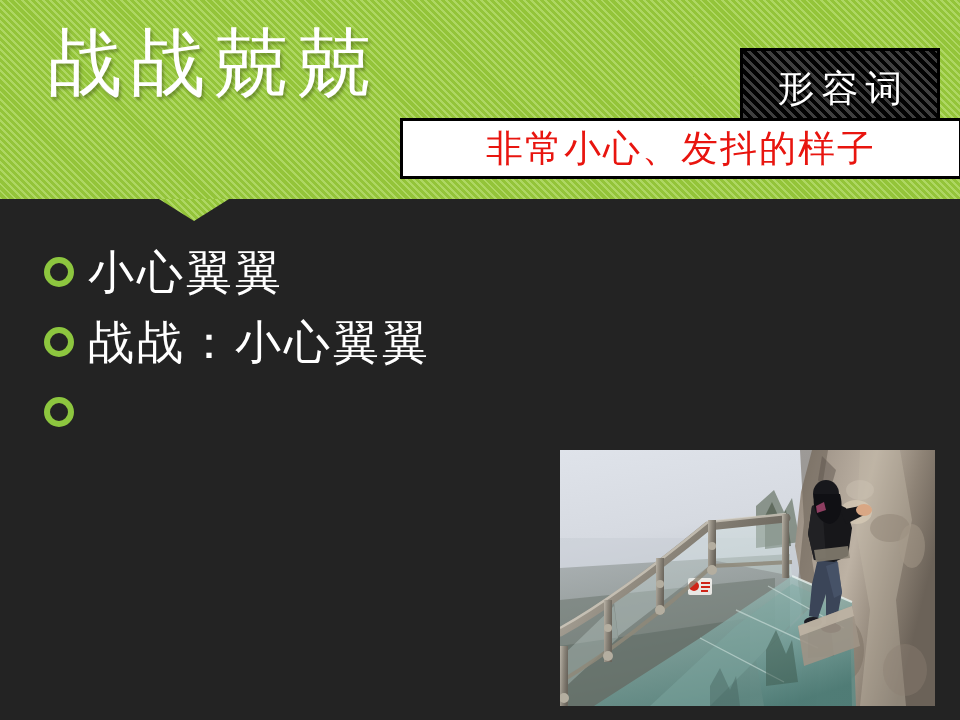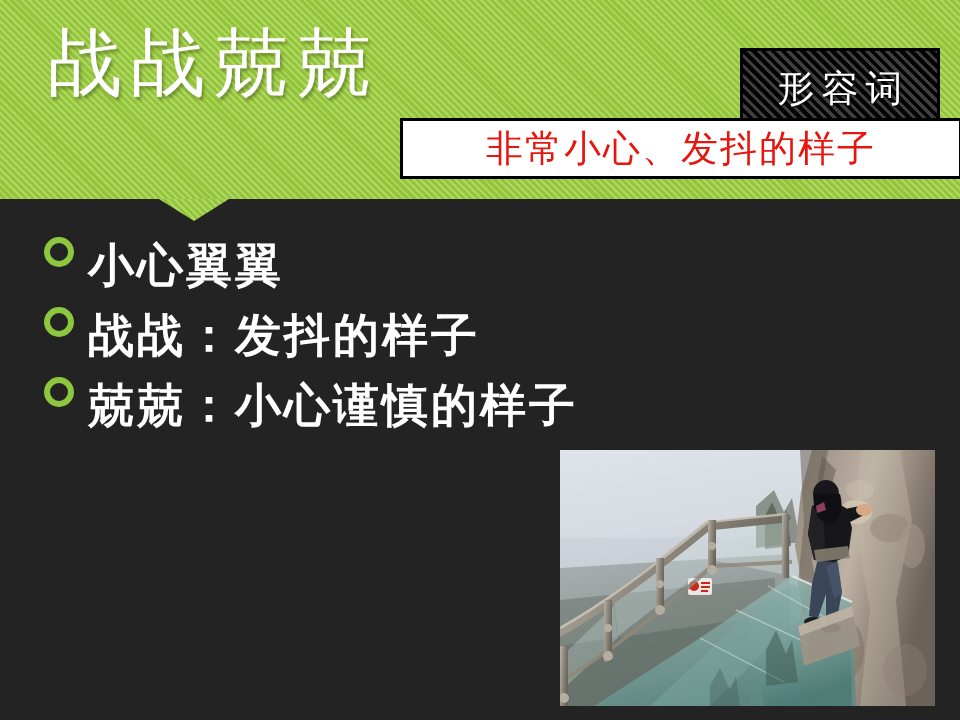--- a/index.html
+++ b/index.html
@@ -132,23 +132,22 @@
 
   
   #bullet-list {
     position: absolute;
     left: 30px;
     top: 237px;
     width: 700px;
   }
   .bullet-row {
     display: flex;
-    align-items: flex-start;
+    align-items: center;
     height: 70px;
-    font-weight: bold;
   }
   .bullet-marker {
     flex: 0 0 auto;
     width: 30px;
     height: 30px;
     box-sizing: border-box;
     border: 6px solid #8DC63F;
     border-radius: 50%;
     margin-right: 14px;
     margin-left: 14px;
@@ -195,26 +194,25 @@
 
   <div id="bullet-list">
 
     <div class="bullet-row">
       <span class="bullet-marker"></span>
       <span class="bullet-text">小心翼翼</span>
     </div>
 
     <div class="bullet-row">
       <span class="bullet-marker"></span>
-      <span class="bullet-text">战战：发抖的样子</span>
+      <span class="bullet-text">战战：小心翼翼</span>
     </div>
 
     <div class="bullet-row">
       <span class="bullet-marker"></span>
-      <span class="bullet-text">兢兢：小心谨慎的样子</span>
     </div>
 
   </div>
 
   <div id="photo-frame">
     <svg id="photo-svg" width="375" height="256" viewBox="0 0 375 256">
       <defs>
         <linearGradient id="skyGrad" x1="0" y1="0" x2="0.25" y2="1">
           <stop offset="0%" stop-color="#dfe3ea"></stop>
           <stop offset="35%" stop-color="#d6dae1"></stop>

